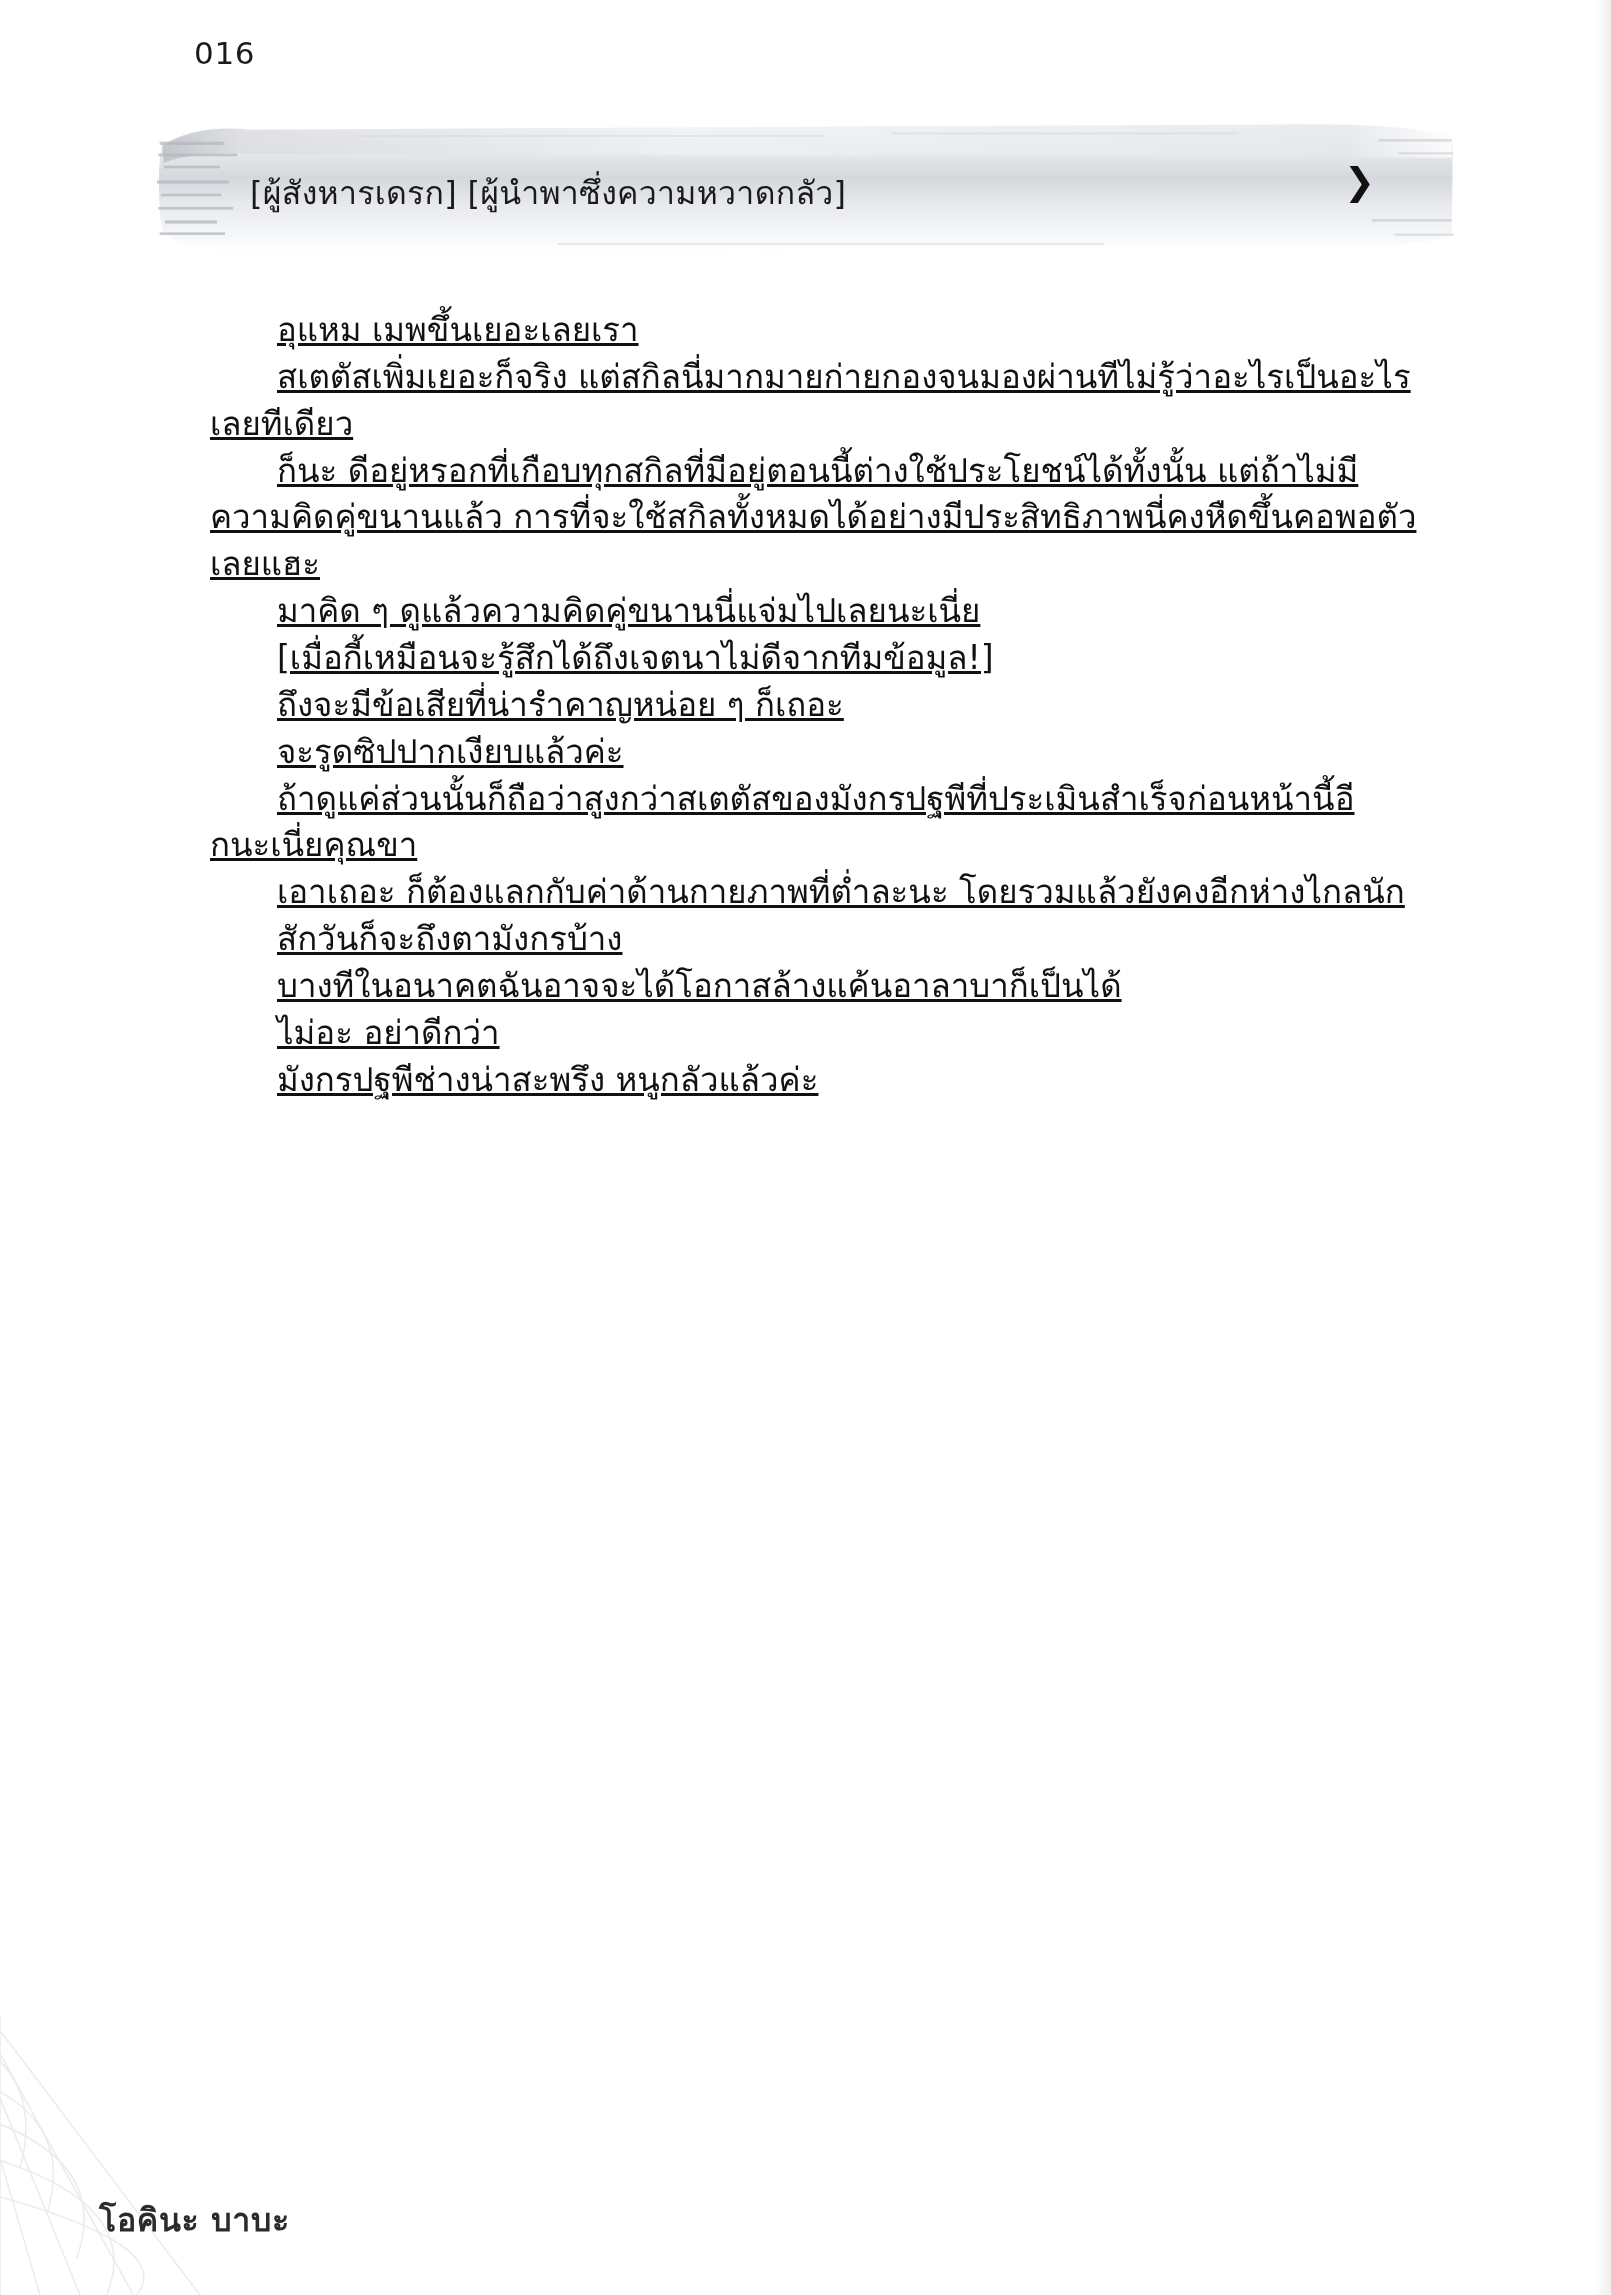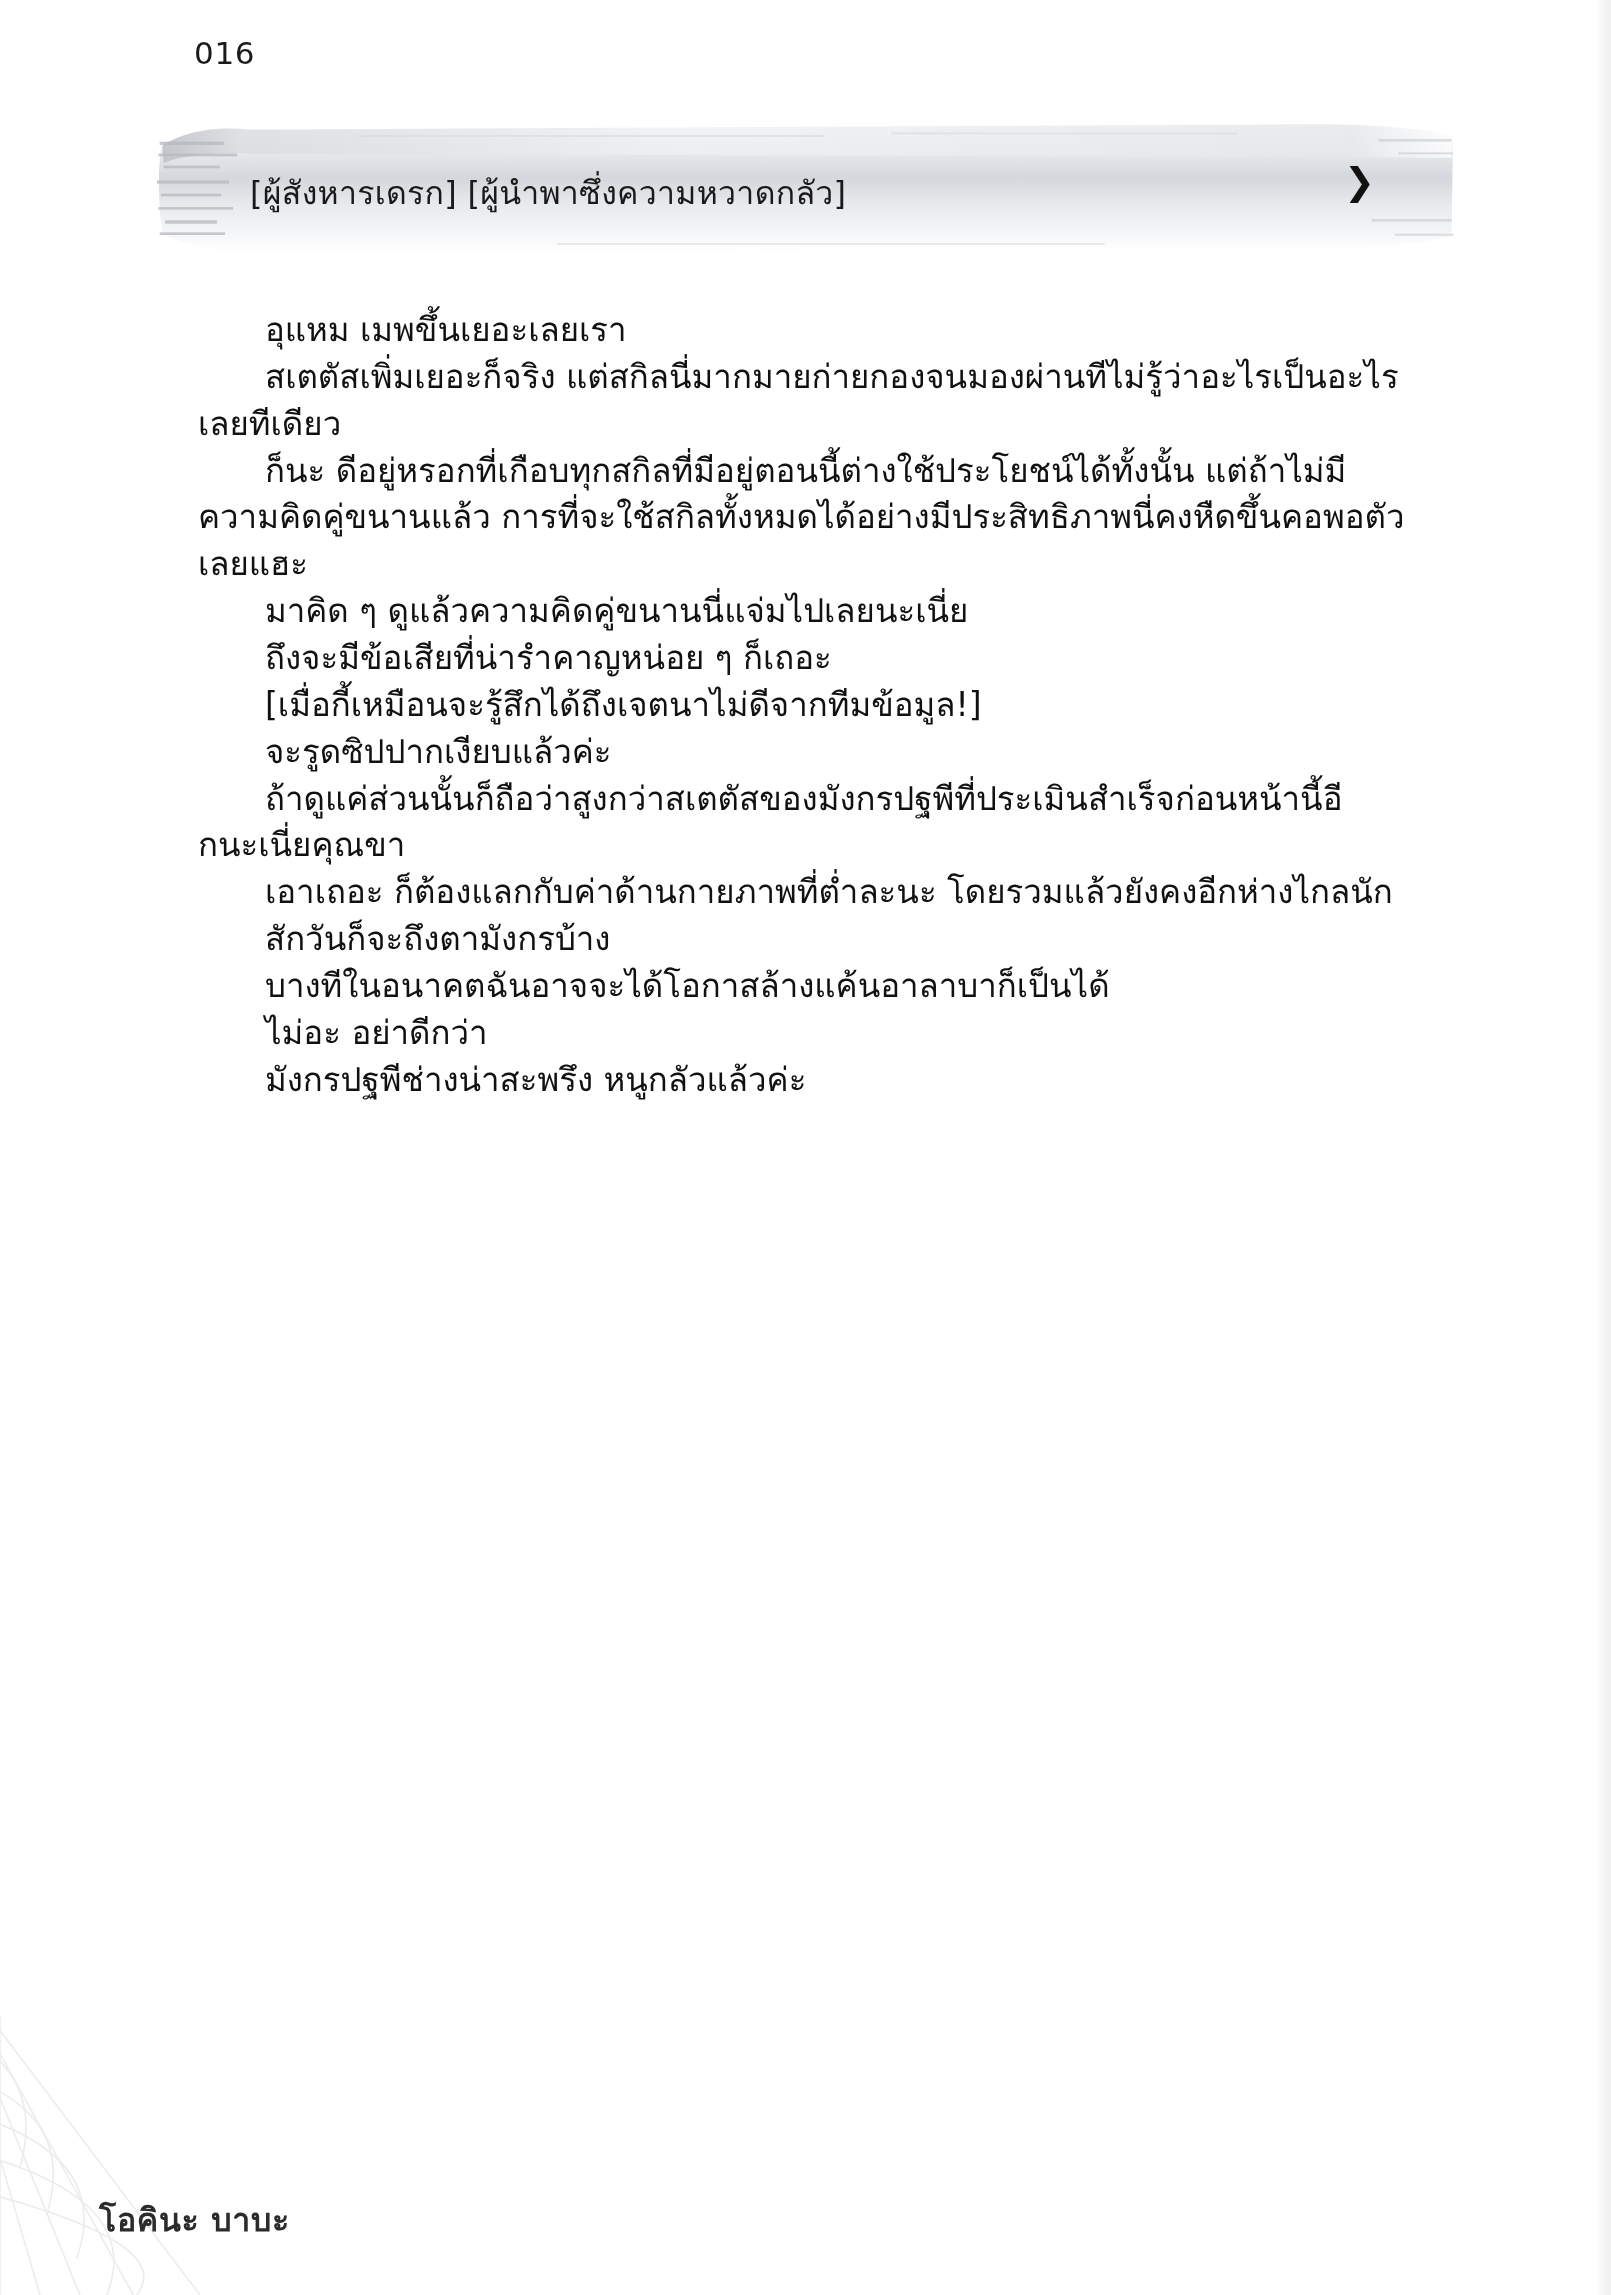--- a/index.html
+++ b/index.html
@@ -66,23 +66,24 @@
     position: absolute;
     left: 198px;
     top: 307px;
     width: 1228px;
     font-size: 33px;
     line-height: 1.42;
     color: #111111;
     text-align: left;
   }
   .para {
-    margin: 0 0 0 0;
+    margin: 0 0 0 12px;
     text-indent: 67px;
     word-break: break-word;
+    text-decoration: underline;
   }
 
   
   .footer-name {
     position: absolute;
     left: 99px;
     top: 2194px;
     font-size: 32px;
     font-weight: bold;
     color: #2b2b2b;
@@ -159,22 +160,22 @@
   </svg>
   <div class="header-text">[ผู้สังหารเดรก]  [ผู้นำพาซึ่งความหวาดกลัว]</div>
   <div class="header-arrow">❯</div>
 </div>
 
 <div class="body-text">
   <p class="para">อุแหม   เมพขึ้นเยอะเลยเรา</p>
   <p class="para">สเตตัสเพิ่มเยอะก็จริง   แต่สกิลนี่มากมายก่ายกองจนมองผ่านทีไม่รู้ว่าอะไรเป็นอะไรเลยทีเดียว</p>
   <p class="para">ก็นะ   ดีอยู่หรอกที่เกือบทุกสกิลที่มีอยู่ตอนนี้ต่างใช้ประโยชน์ได้ทั้งนั้น   แต่ถ้าไม่มีความคิดคู่ขนานแล้ว   การที่จะใช้สกิลทั้งหมดได้อย่างมีประสิทธิภาพนี่คงหืดขึ้นคอพอตัวเลยแฮะ</p>
   <p class="para">มาคิด ๆ ดูแล้วความคิดคู่ขนานนี่แจ่มไปเลยนะเนี่ย</p>
+  <p class="para">[เมื่อกี้เหมือนจะรู้สึกได้ถึงเจตนาไม่ดีจากทีมข้อมูล!]</p>
   <p class="para">ถึงจะมีข้อเสียที่น่ารำคาญหน่อย ๆ ก็เถอะ</p>
-  <p class="para">[เมื่อกี้เหมือนจะรู้สึกได้ถึงเจตนาไม่ดีจากทีมข้อมูล!]</p>
   <p class="para">จะรูดซิปปากเงียบแล้วค่ะ</p>
   <p class="para">ถ้าดูแค่ส่วนนั้นก็ถือว่าสูงกว่าสเตตัสของมังกรปฐพีที่ประเมินสำเร็จก่อนหน้านี้อีกนะเนี่ยคุณขา</p>
   <p class="para">เอาเถอะ   ก็ต้องแลกกับค่าด้านกายภาพที่ต่ำละนะ   โดยรวมแล้วยังคงอีกห่างไกลนัก</p>
   <p class="para">สักวันก็จะถึงตามังกรบ้าง</p>
   <p class="para">บางทีในอนาคตฉันอาจจะได้โอกาสล้างแค้นอาลาบาก็เป็นได้</p>
   <p class="para">ไม่อะ   อย่าดีกว่า</p>
   <p class="para">มังกรปฐพีช่างน่าสะพรึง   หนูกลัวแล้วค่ะ</p>
 </div>
 
 <svg class="web-corner" viewBox="0 0 420 420">

